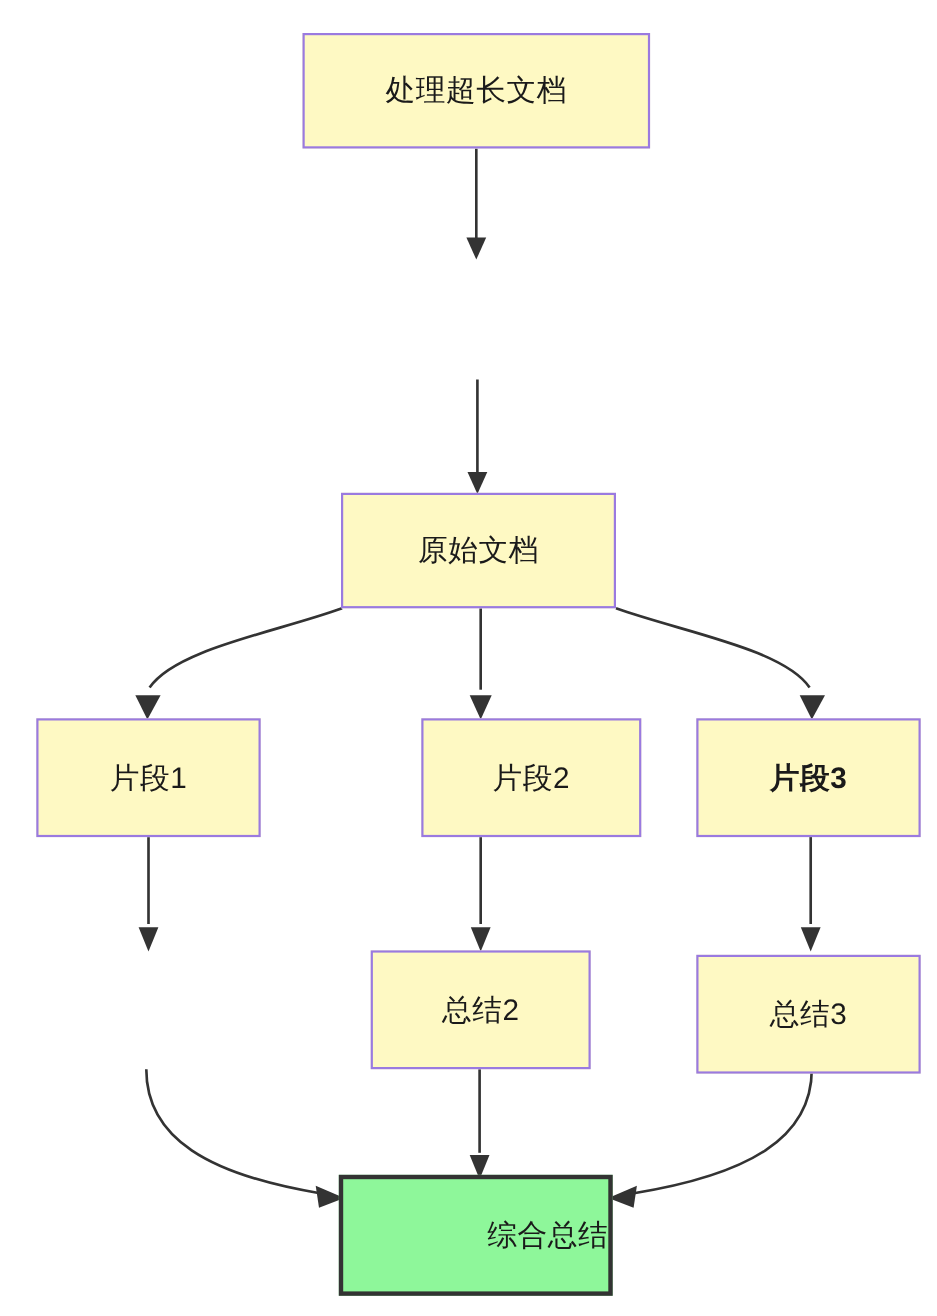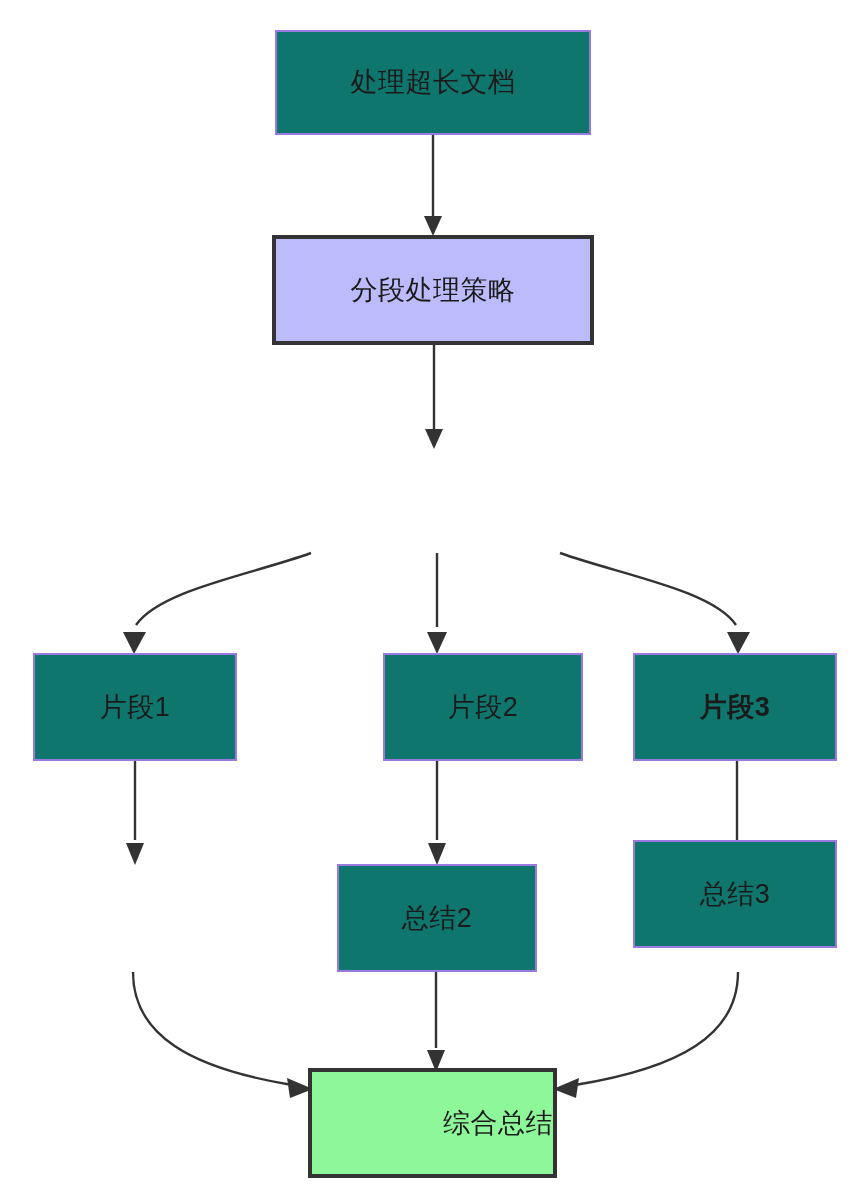--- a/index.html
+++ b/index.html
@@ -39,21 +39,21 @@
     align-items: center;
     justify-content: center;
     text-align: center;
     color: #1a1a1a;
     font-size: 27px;
     line-height: 1.2;
     letter-spacing: 0.5px;
     z-index: 2;
   }
   .node-normal {
-    background: #0f766e;
+    background: #fef9c3;
     border: 2.5px solid #9a7ae0;
   }
   .node-highlight {
     background: #bcbcfc;
     border: 4px solid #333333;
   }
   .node-result {
     background: #8ef79a;
     border: 4px solid #333333;
     justify-content: flex-end;
@@ -124,43 +124,43 @@
       <path class="edge-path" d="M 738,972 C 738,1035 680,1068 575,1085"></path>
       <polygon class="arrow-head" points="553,1089 579,1078 576,1098"></polygon>
     </g>
 
   </svg>
 
   <div class="node node-normal" style="left:275px; top:30px; width:316px; height:105px;">
     <span class="node-label">处理超长文档</span>
   </div>
 
-  <div class="node node-highlight" style="left:272px; top:235px; width:322px; height:110px;">
-    <span class="node-label">分段处理策略</span>
+
+  <div class="node node-normal" style="left:310px; top:448px; width:250px; height:105px;">
+    <span class="node-label">原始文档</span>
   </div>
-
 
   <div class="node node-normal" style="left:33px; top:653px; width:204px; height:108px;">
     <span class="node-label">片段1</span>
   </div>
 
   <div class="node node-normal" style="left:337px; top:653px; width:200px; height:108px;margin-left:46px;">
     <span class="node-label">片段2</span>
   </div>
 
   <div class="node node-normal" style="left:633px; top:653px; width:204px; height:108px;font-weight:bold;">
     <span class="node-label">片段3</span>
   </div>
 
 
   <div class="node node-normal" style="left:337px; top:864px; width:200px; height:108px;">
     <span class="node-label">总结2</span>
   </div>
 
-  <div class="node node-normal" style="left:633px; top:840px; width:204px; height:108px;">
+  <div class="node node-normal" style="left:633px; top:868px; width:204px; height:108px;">
     <span class="node-label">总结3</span>
   </div>
 
   <div class="node node-result" style="left:308px; top:1068px; width:249px; height:110px;">
     <span class="node-label">综合总结</span>
   </div>
 
 </div>
 
 </body></html>

